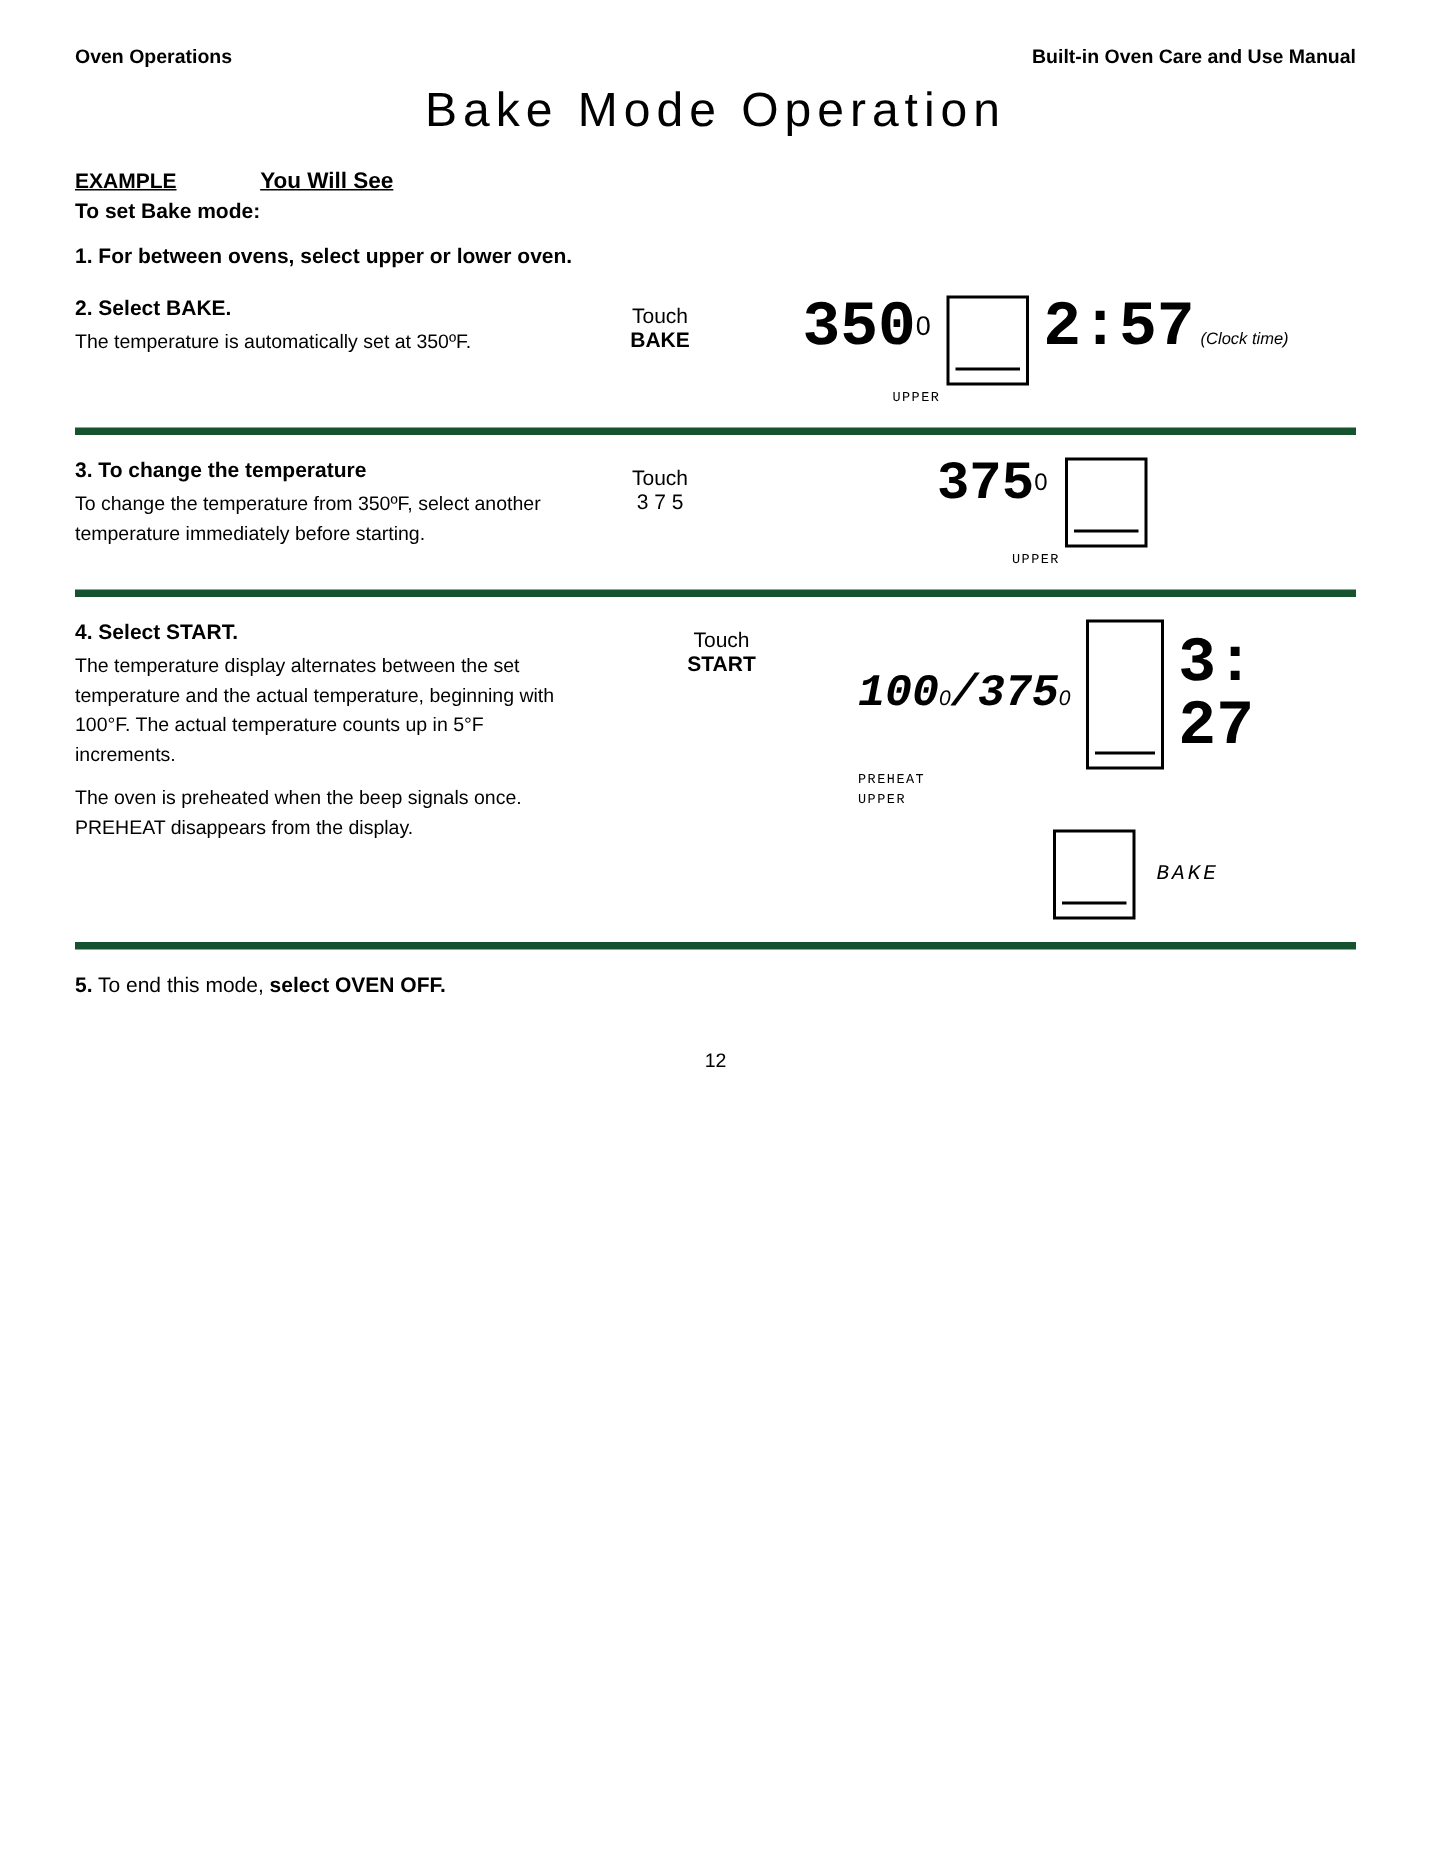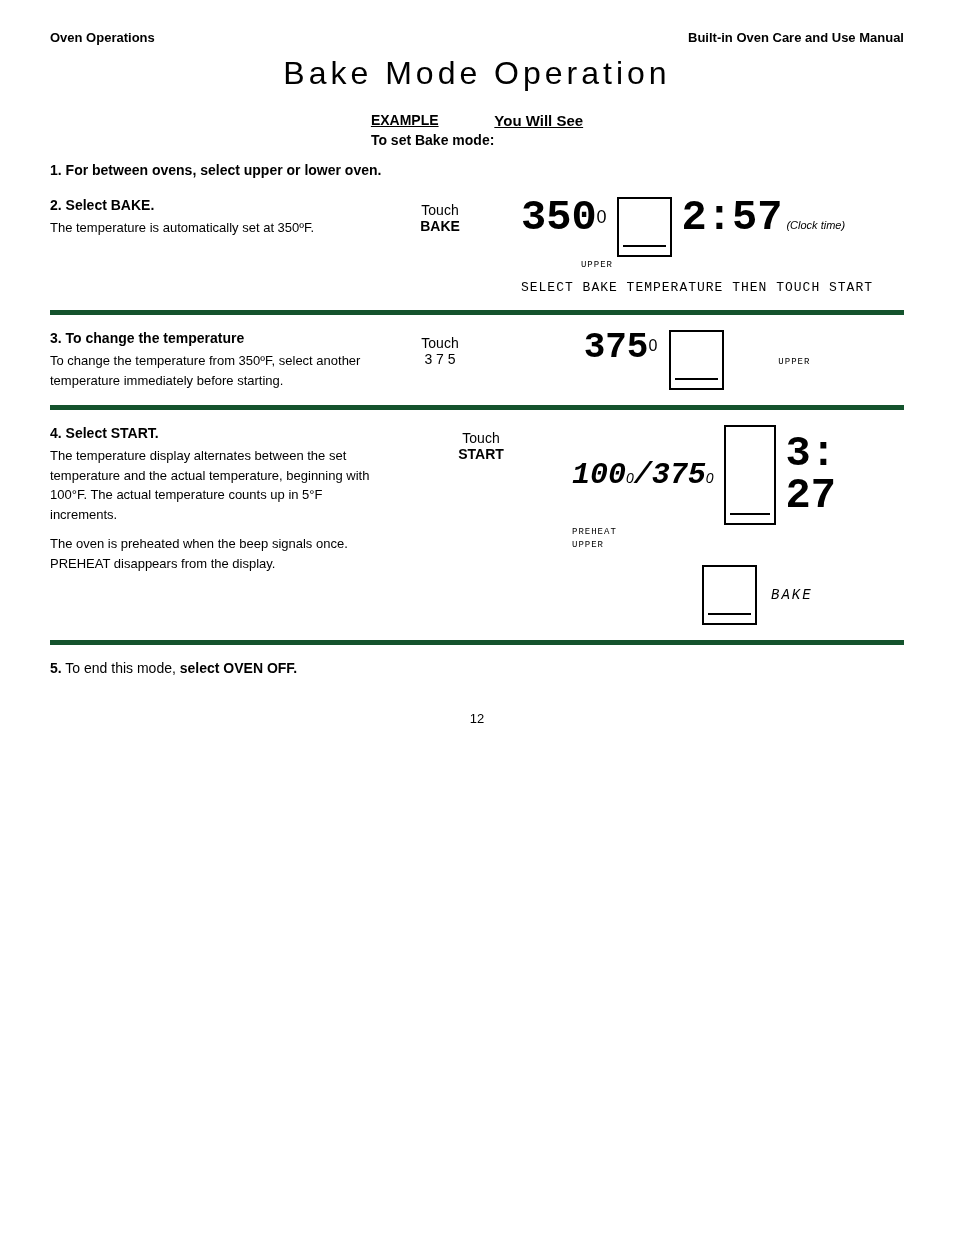--- a/index.html
+++ b/index.html
@@ -240,21 +240,21 @@
 <body>
 
 <div class="header-row">
   <span class="header-left">Oven Operations</span>
   <span class="header-right">Built-in Oven Care and Use Manual</span>
 </div>
 
 <h1 class="page-title">Bake  Mode  Operation</h1>
 
 <div class="intro-area">
-  <div style="display:flex; justify-content:center; align-items:flex-start;">
+  <div style="display:flex; justify-content:flex-start; align-items:flex-start;">
     <div>
       <div class="example-label">EXAMPLE</div>
       <div class="to-set-bake">To set Bake mode:</div>
     </div>
     <div class="you-will-see">You Will See</div>
   </div>
 
   <div class="step1-row">
     <div class="step1-left">
       <span class="step1-text">1.</span>
@@ -282,39 +282,36 @@
         <div class="oven-panel">
         </div>
         <div style="display:flex; align-items:baseline;">
           <span class="display-clock">2:57</span>
           <span class="clock-time-label">(Clock time)</span>
         </div>
       </div>
       <div style="margin-left: 60px;">
         <div class="upper-label">UPPER</div>
       </div>
-      <div style="margin-top: 10px; width: 100%;">
-        <div class="select-msg">SELECT BAKE TEMPERATURE THEN TOUCH START</div>
-      </div>
     </div>
   </div>
 </div>
 
 <div class="section-row">
   <div class="section-left">
     <div><span class="step-number">3.</span>
     <span class="step-title">To change the temperature</span></div>
     <div class="step-body">To change the temperature from 350ºF, select another temperature immediately before starting.</div>
   </div>
   <div class="section-middle">
     <div class="touch-label">Touch</div>
     <div class="touch-label">3 7 5</div>
   </div>
   <div class="section-right">
-    <div style="display:flex; flex-direction:row; align-items:center;">
+    <div style="display:flex; flex-direction:column; align-items:flex-start;">
       <div class="display-row3">
         <div>
           <span class="display-temp-sm">375</span><span style="font-size:16px; vertical-align:super; line-height:0;">0</span>
         </div>
         <div class="oven-panel">
         </div>
       </div>
       <div style="margin-left: 50px;">
         <div class="upper-label">UPPER</div>
       </div>

